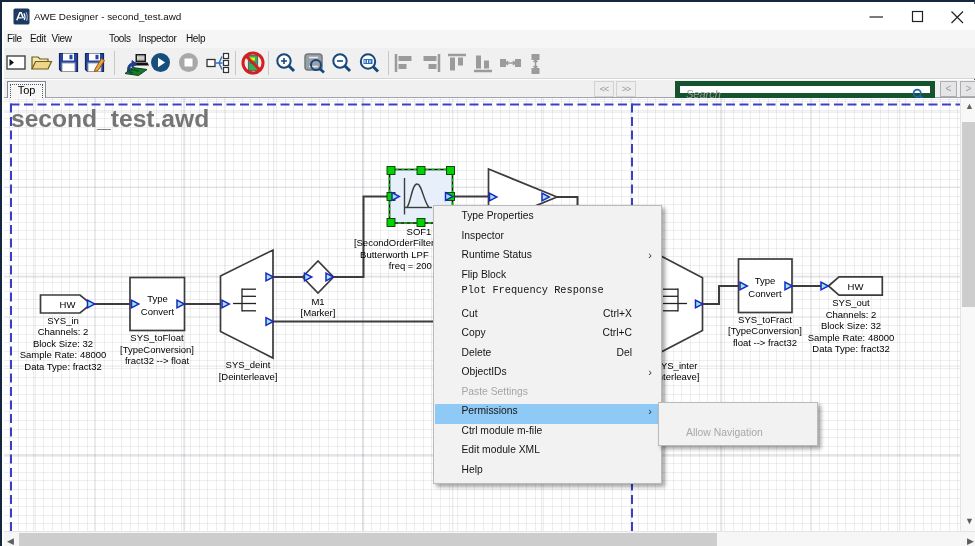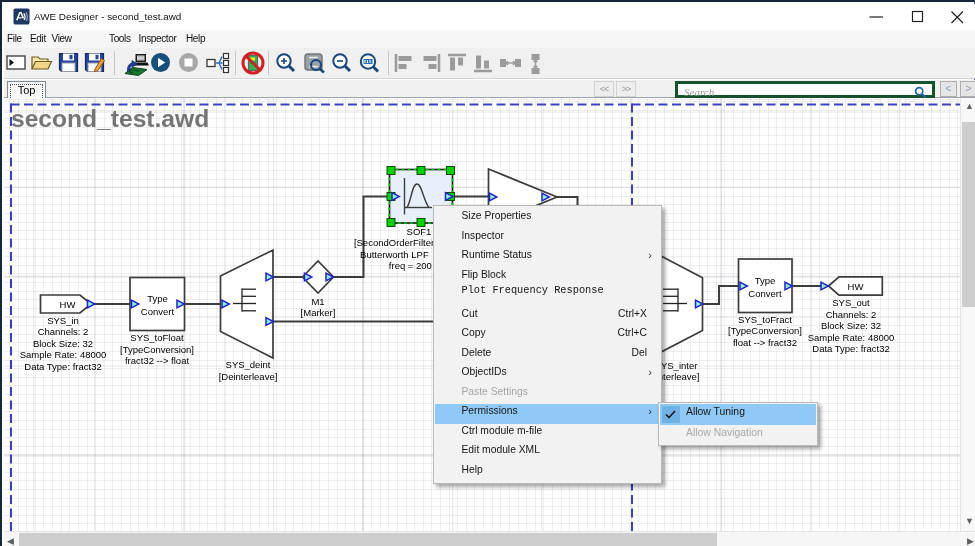--- a/index.html
+++ b/index.html
@@ -19,39 +19,39 @@
   
   #tabrow { position:absolute; left:2px; top:78px; width:972px; height:18px; background:#f0f0f0; border-bottom:1px solid #9da4ad; }
   #toptab { position:absolute; left:3px; top:1px; width:39px; height:17px; background:#f7f7f7; border:1px solid #808a96; border-bottom:none; }
   #toptab .dot { position:absolute; left:2px; top:2px; right:2px; bottom:0px; border:1px dotted #555; border-bottom:none; }
   #toptab .lbl { position:absolute; left:0; right:0; top:2px; text-align:center; font-size:11px; color:#000; }
   .navbtn { position:absolute; top:1px; width:20px; height:16px; background:#eeeeee; border:1px solid #d2d2d2; color:#9a9a9a;
             font-size:9px; text-align:center; line-height:14px; letter-spacing:-1px;}
   .navbtn2 { position:absolute; top:1px; width:17px; height:16px; background:#e5e5e5; border:1px solid #aeaeae; color:#8d9db4;
             font-size:10px; text-align:center; line-height:14px; }
   #findlbl { position:absolute; left:640px; top:16px; font-size:11px; color:#000; }
-  #findbox { position:absolute; left:671px; top:1px; width:260px; height:17px; background:#fff; border:3px solid #14532d;font-family:Liberation Serif, serif; }
+  #findbox { position:absolute; left:671px; top:1px; width:260px; height:17px; background:#fff; border:5px solid #14532d; }
   #findbox .ph { position:absolute; left:6px; top:2px; font-size:11px; font-style:italic; color:#9a9a9a; }
   
   #canvas { position:absolute; left:2px; top:96px; width:956px; height:433px; background-color:#fff; overflow:hidden;
     background-image:
       repeating-linear-gradient(to right, rgba(70,75,90,0.14) 0px, rgba(70,75,90,0.14) 1px, transparent 1px, transparent 89.5px),
       repeating-linear-gradient(to bottom, rgba(70,75,90,0.14) 0px, rgba(70,75,90,0.14) 1px, transparent 1px, transparent 89.5px),
       repeating-linear-gradient(to right, rgba(120,120,135,0.12) 0px, rgba(120,120,135,0.12) 1px, transparent 1px, transparent 8.62px),
       repeating-linear-gradient(to bottom, rgba(120,120,135,0.12) 0px, rgba(120,120,135,0.12) 1px, transparent 1px, transparent 8.62px);
     background-position: 90.2px 0, 0 88.6px, 5px 0, 0 3px;
   }
   #canvassvg { position:absolute; left:-2px; top:-96px; width:975px; height:546px; }
   #doctitle { position:absolute; left:7px; top:7px; font-size:24.6px; font-weight:bold; color:#757575; letter-spacing:0px; }
   
   #ctxmenu { position:absolute; left:431px; top:203px; width:229px; height:279px; background:#f2f2f2;
              border:1px solid #bababa; box-shadow:3px 3px 4px rgba(0,0,0,0.35); z-index:40; }
   .mi { position:absolute; left:1px; width:226px; height:19.5px; font-size:10.3px; color:#141414; }
   .mi .t { position:absolute; left:26.5px; top:1.4px; }
-  .mi .s { position:absolute; right:14px; top:1.4px;padding-left:36px; }
+  .mi .s { position:absolute; right:29px; top:1.4px;padding-left:36px; }
   .mi .a { position:absolute; right:9px; top:1px; font-size:11px; color:#333; }
   .mi.dis { color:#a5a5a5; }
   .mi.hl { background:#8fc9f5; }
   
   #submenu { position:absolute; left:656px; top:400px; width:160px; height:44px; background:#f2f2f2;
              border:1px solid #bababa; box-shadow:3px 3px 4px rgba(0,0,0,0.35); z-index:41; }
   .smi { position:absolute; left:1px; width:156px; height:20.5px; font-size:10.4px; color:#141414; }
   .smi .t { position:absolute; left:26px; top:2px; }
   .smi.hl { background:#8fc9f5; }
   .smi.dis { color:#a8a8a8; }
@@ -365,21 +365,21 @@
         <text x="849" y="315.5">Channels: 2</text>
         <text x="849" y="327">Block Size: 32</text>
         <text x="849" y="338.5">Sample Rate: 48000</text>
         <text x="849" y="350">Data Type: fract32</text>
       </g>
     </svg>
   </div>
 
   <div id="ctxmenu">
     <div class="mi" style="top:3px;">
-        <div class="t">Size Properties</div>
+        <div class="t">Type Properties</div>
       </div>
     <div class="mi" style="top:22.5px;">
         <div class="t">Inspector</div>
       </div>
     <div class="mi" style="top:42px;">
         <div class="t">Runtime Status</div>
         <div class="a">›</div>
       </div>
     <div class="mi" style="top:61.5px;">
         <div class="t">Flip Block</div>
@@ -415,26 +415,20 @@
       </div>
     <div class="mi" style="top:237px;">
         <div class="t">Edit module XML</div>
       </div>
     <div class="mi" style="top:256.5px;">
         <div class="t">Help</div>
       </div>
   </div>
 
   <div id="submenu">
-    <div class="smi hl" style="top:1px;">
-      <div id="chk"><svg width="17" height="17" viewBox="0 0 17 17">
-            <path d="M4 8.5 L7 11.5 L13 5" fill="none" stroke="#1c1c1c" stroke-width="1.6"></path>
-          </svg></div>
-      <div class="t">Allow Tuning</div>
-    </div>
     <div class="smi dis" style="top:21.5px;padding-left:16px;">
         <div class="t">Allow Navigation</div>
       </div>
   </div>
 
   <div id="vsb">
     <div class="sbarrow" style="left:4px; top:3px;">▲</div>
     <div class="thumb"></div>
     <div class="sbarrow" style="left:4px; top:418px;">▼</div>
   </div>

